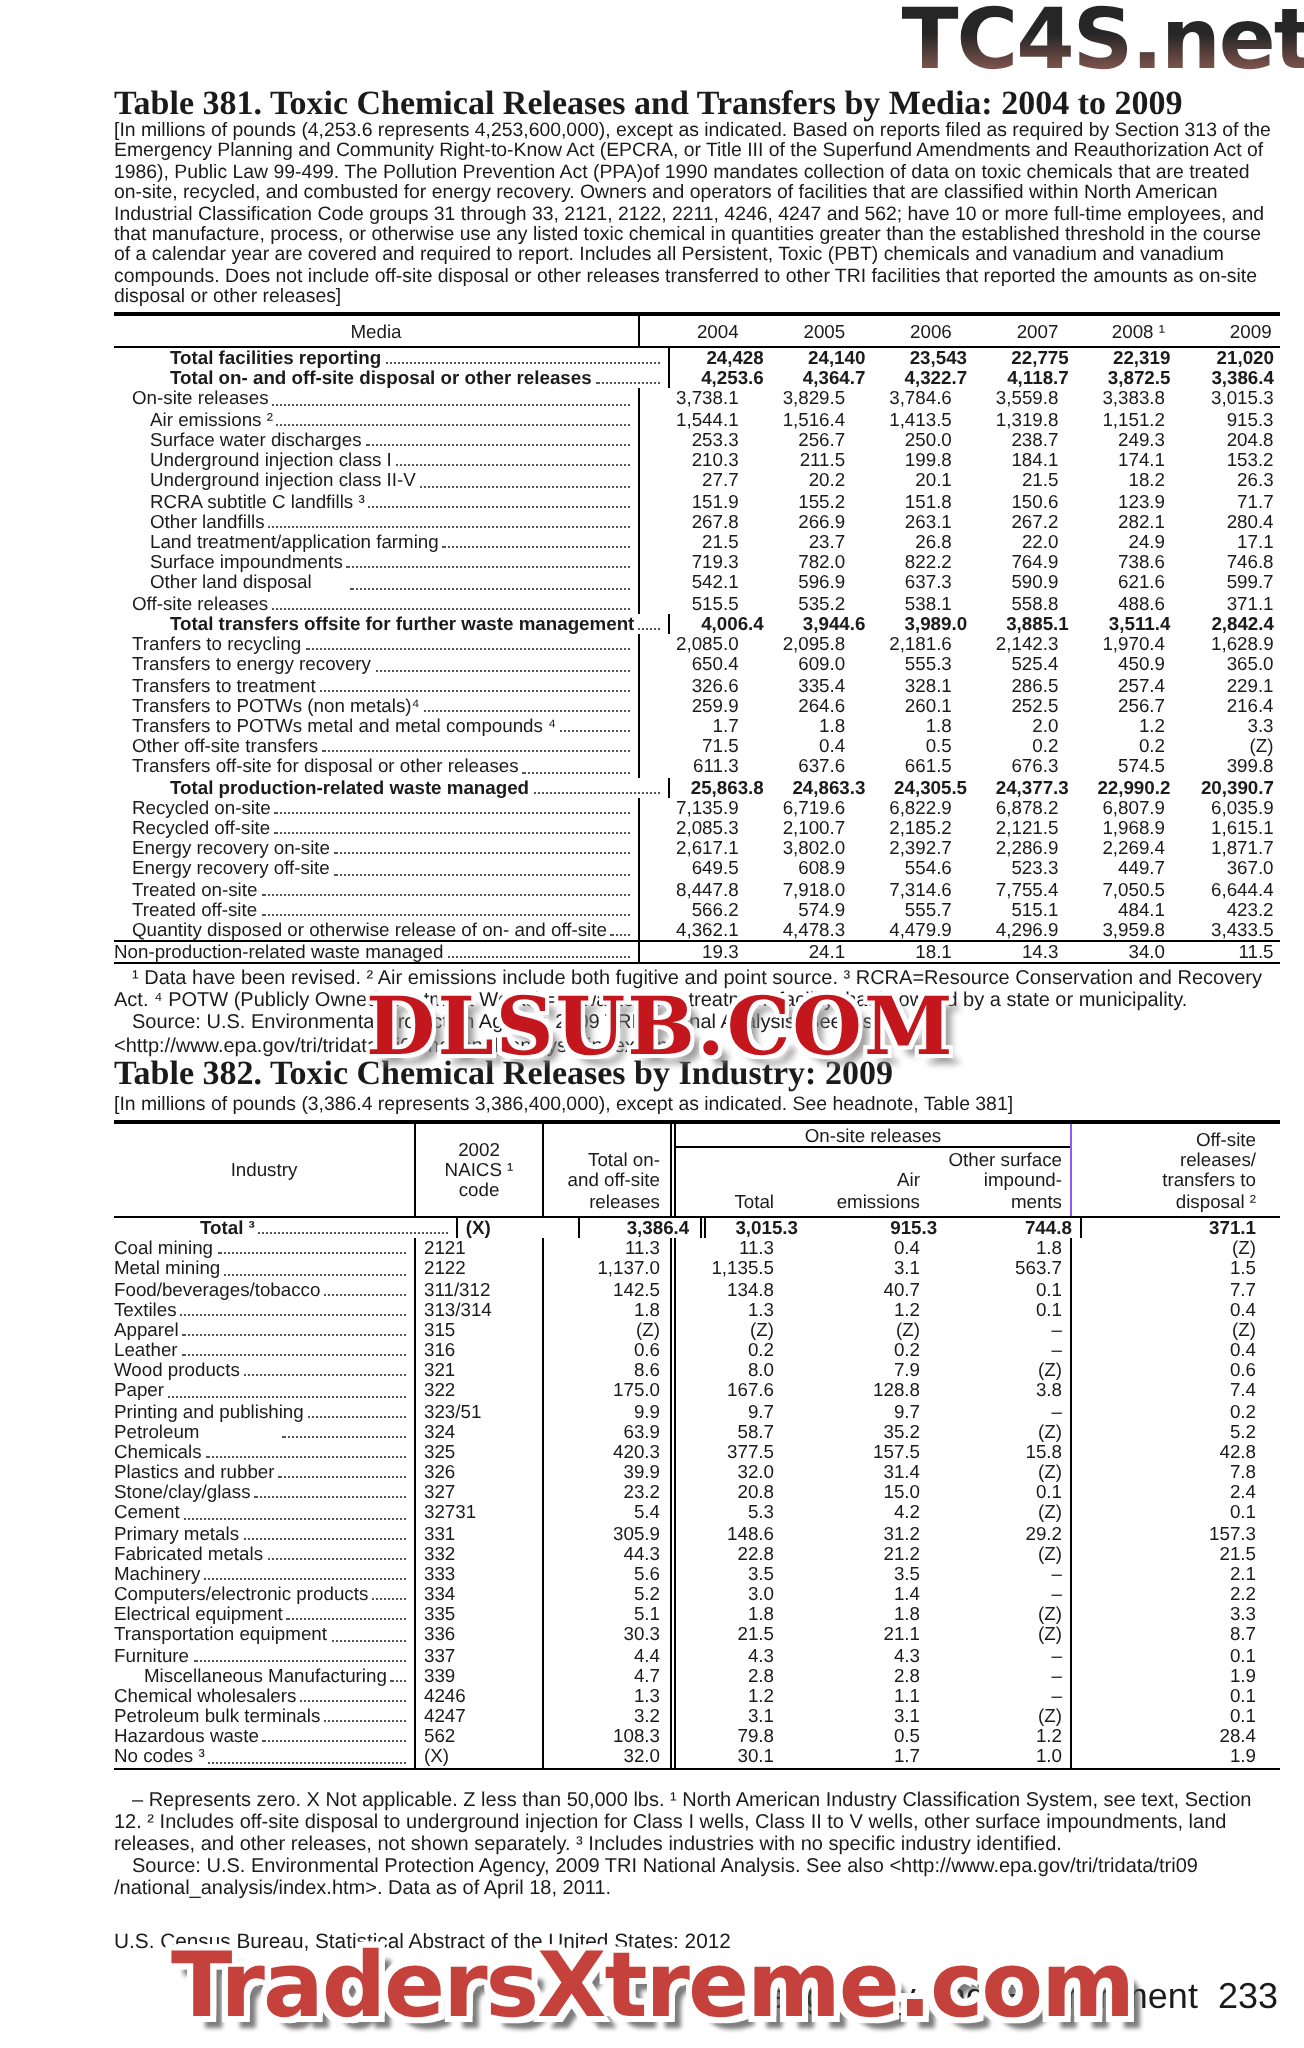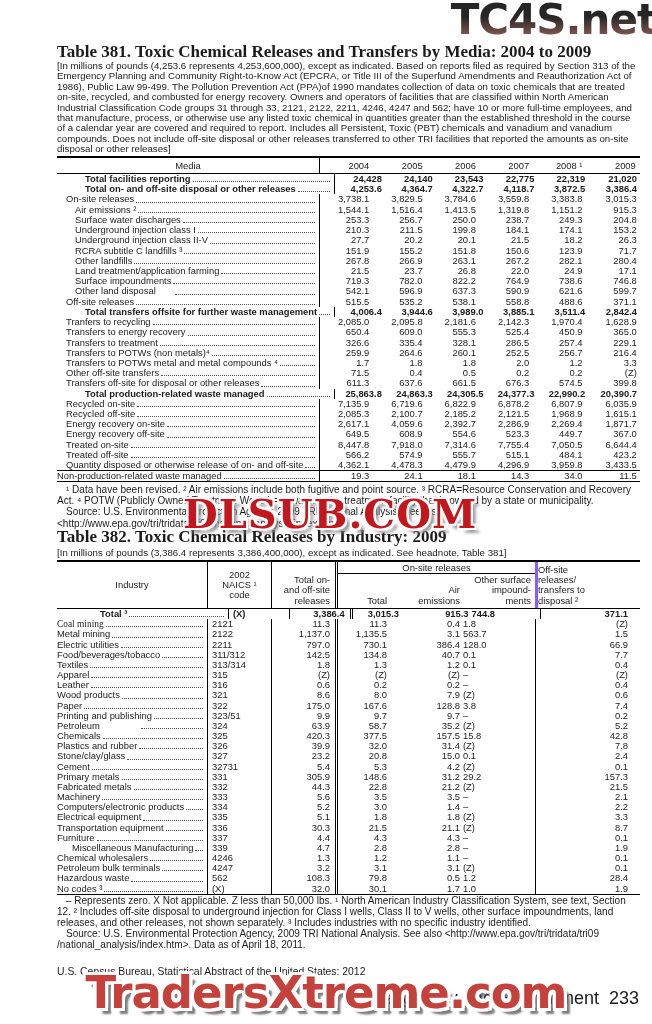--- a/index.html
+++ b/index.html
@@ -62,28 +62,28 @@
   .hc { line-height:10.3px; }
   .c-ind { width:150px; display:flex; flex-direction:column; justify-content:center; text-align:center; }
   .c-naics { width:64px; border-left:1px solid #000; display:flex; flex-direction:column; justify-content:center; text-align:center; white-space:pre-line; }
   .c-totrel { width:64px; border-left:1px solid #000; display:flex; flex-direction:column; justify-content:flex-end; text-align:right; white-space:pre-line; padding:0 5px 2px 0; }
   .hgrp { width:200px; border-left:3px double #000; display:flex; flex-direction:column; }
   .spanner { height:12px; line-height:12px; text-align:center; border-bottom:1px solid #000; }
   .hgrp-row { display:flex; flex:1; }
   .c-ons { width:59px; display:flex; flex-direction:column; justify-content:flex-end; text-align:right; padding:0 10px 2px 0; }
   .c-air { width:66px; display:flex; flex-direction:column; justify-content:flex-end; text-align:right; white-space:pre-line; padding:0 3px 2px 0; }
   .c-imp { width:72px; display:flex; flex-direction:column; justify-content:flex-end; text-align:right; white-space:pre-line; padding:0 4px 2px 0; }
-  .c-off { width:105px; border-left:3px solid #8b5cf6; display:flex; flex-direction:column; justify-content:flex-end; text-align:left; white-space:pre-line; padding:0 12px 2px 0; }
+  .c-off { width:105px; border-left:1px solid #8b5cf6; display:flex; flex-direction:column; justify-content:flex-end; text-align:right; white-space:pre-line; padding:0 12px 2px 0; }
   #t382 .trow { height:10.18px; line-height:10.25px; }
   .l382 { width:150px; display:flex; padding-right:3px; overflow:hidden; }
   .b-naics { width:64px; border-left:1px solid #000; text-align:left; padding-left:4px; }
   .b-totrel { width:64px; border-left:1px solid #000; text-align:right; padding-right:5px; }
   .b-ons { width:62px; border-left:3px double #000; text-align:right; padding-right:10px; }
   .b-air { width:66px; text-align:right; padding-right:3px; }
-  .b-imp { width:72px; padding-right:4px; }
+  .b-imp { width:72px; text-align:right; padding-right:4px; }
   .b-off { width:105px; border-left:1px solid #000; text-align:right; padding-right:12px; }
 
   
   #footer-right { position:absolute; top:988px; right:13px; font-size:18px; }
   #footer-right .pg { margin-left:10px; }
   #footer-left { position:absolute; top:966px; left:57px; font-size:10.4px; z-index:2; }
 </style>
 </head>
 <body>
 
@@ -392,21 +392,21 @@
           <div class="vcell">2,121.5</div>
           <div class="vcell">1,968.9</div>
           <div class="vcell last">1,615.1</div>
         </div>
         <div class="trow">
           <div class="lcell" style="padding-left: 9px;">
             <span class="lbl">Energy recovery on-site</span>
             <span class="dots"></span>
           </div>
           <div class="vcell">2,617.1</div>
-          <div class="vcell">4,059.6</div>
+          <div class="vcell">3,802.0</div>
           <div class="vcell">2,392.7</div>
           <div class="vcell">2,286.9</div>
           <div class="vcell">2,269.4</div>
           <div class="vcell last">1,871.7</div>
         </div>
         <div class="trow">
           <div class="lcell" style="padding-left: 9px;">
             <span class="lbl">Energy recovery off-site</span>
             <span class="dots"></span>
           </div>
@@ -510,21 +510,21 @@
             <span class="dots"></span>
           </div>
           <div class="b-naics">(X)</div>
           <div class="b-totrel">3,386.4</div>
           <div class="b-ons">3,015.3</div>
           <div class="b-air">915.3</div>
           <div class="b-imp">744.8</div>
           <div class="b-off">371.1</div>
         </div>
         <div class="trow">
-          <div class="l382" style="padding-left: 0px; font-family: Liberation Serif, serif;">
+          <div class="l382" style="padding-left: 0px;">
             <span class="lbl">Coal mining</span>
             <span class="dots"></span>
           </div>
           <div class="b-naics">2121</div>
           <div class="b-totrel">11.3</div>
           <div class="b-ons">11.3</div>
           <div class="b-air">0.4</div>
           <div class="b-imp">1.8</div>
           <div class="b-off">(Z)</div>
         </div>
@@ -535,32 +535,20 @@
           </div>
           <div class="b-naics">2122</div>
           <div class="b-totrel">1,137.0</div>
           <div class="b-ons">1,135.5</div>
           <div class="b-air">3.1</div>
           <div class="b-imp">563.7</div>
           <div class="b-off">1.5</div>
         </div>
         <div class="trow">
           <div class="l382" style="padding-left: 0px;">
-            <span class="lbl">Electric utilities</span>
-            <span class="dots"></span>
-          </div>
-          <div class="b-naics">2211</div>
-          <div class="b-totrel">797.0</div>
-          <div class="b-ons">730.1</div>
-          <div class="b-air">386.4</div>
-          <div class="b-imp">128.0</div>
-          <div class="b-off">66.9</div>
-        </div>
-        <div class="trow">
-          <div class="l382" style="padding-left: 0px;">
             <span class="lbl">Food/beverages/tobacco</span>
             <span class="dots"></span>
           </div>
           <div class="b-naics">311/312</div>
           <div class="b-totrel">142.5</div>
           <div class="b-ons">134.8</div>
           <div class="b-air">40.7</div>
           <div class="b-imp">0.1</div>
           <div class="b-off">7.7</div>
         </div>

